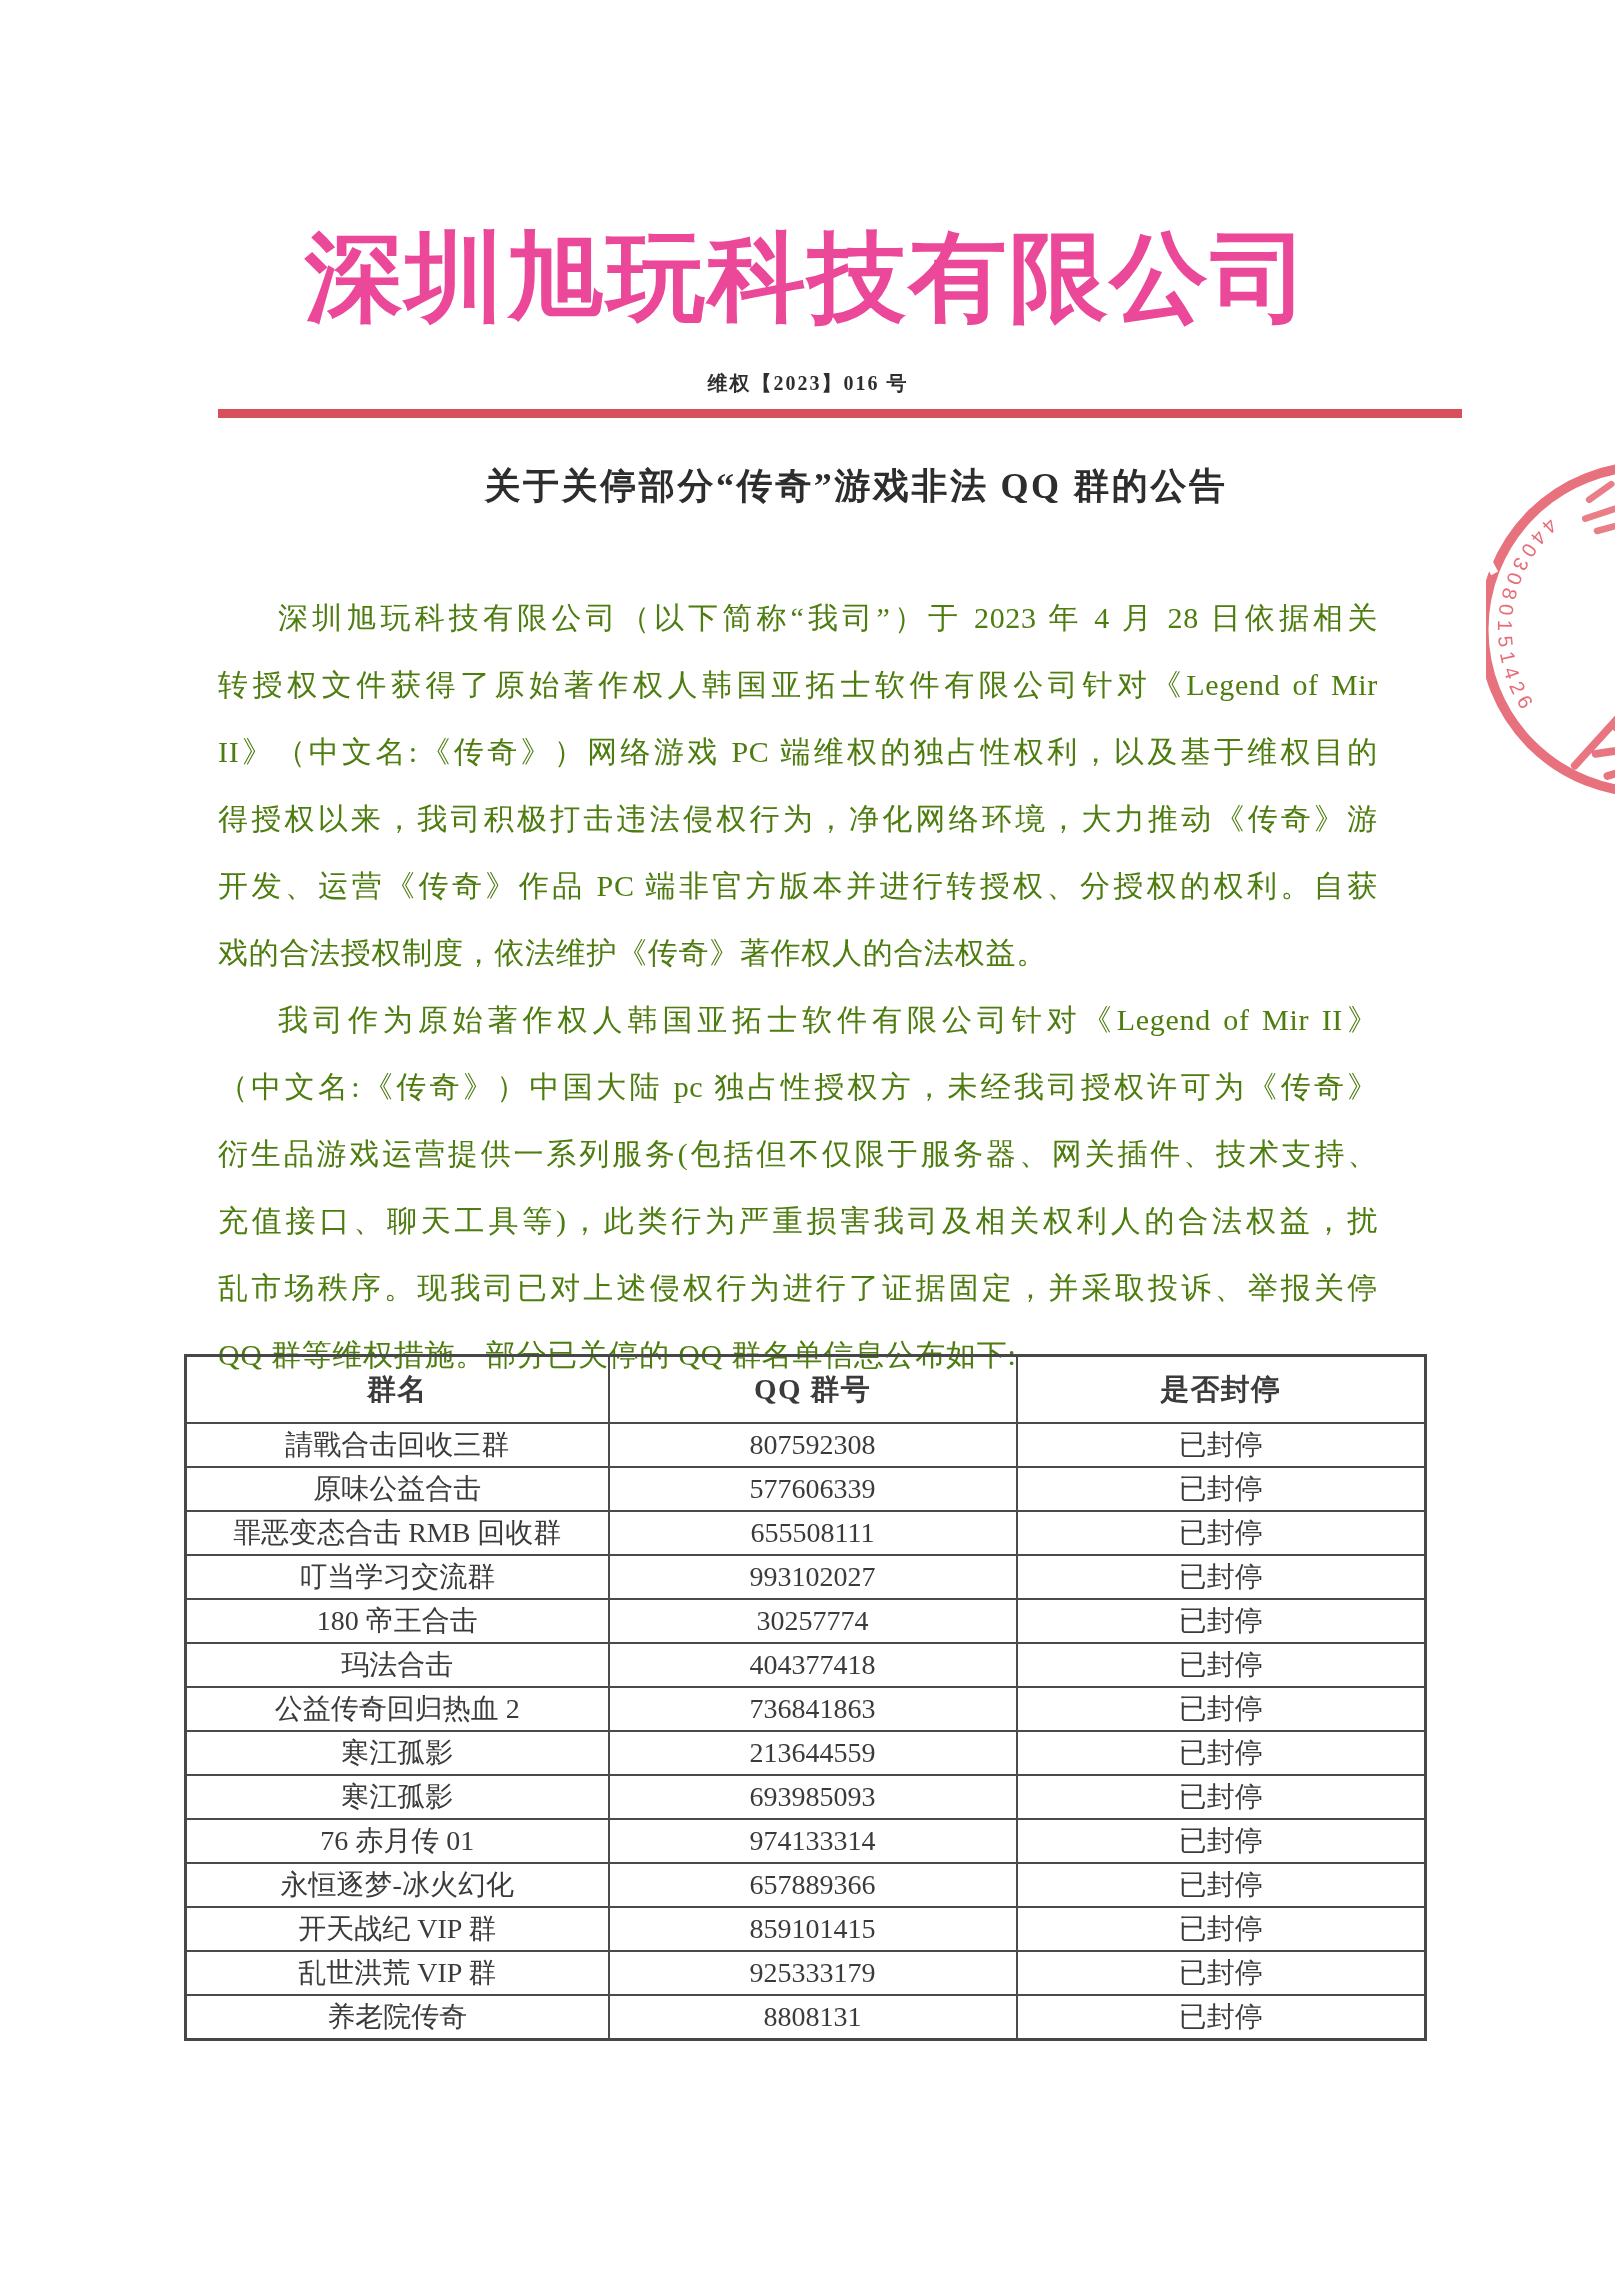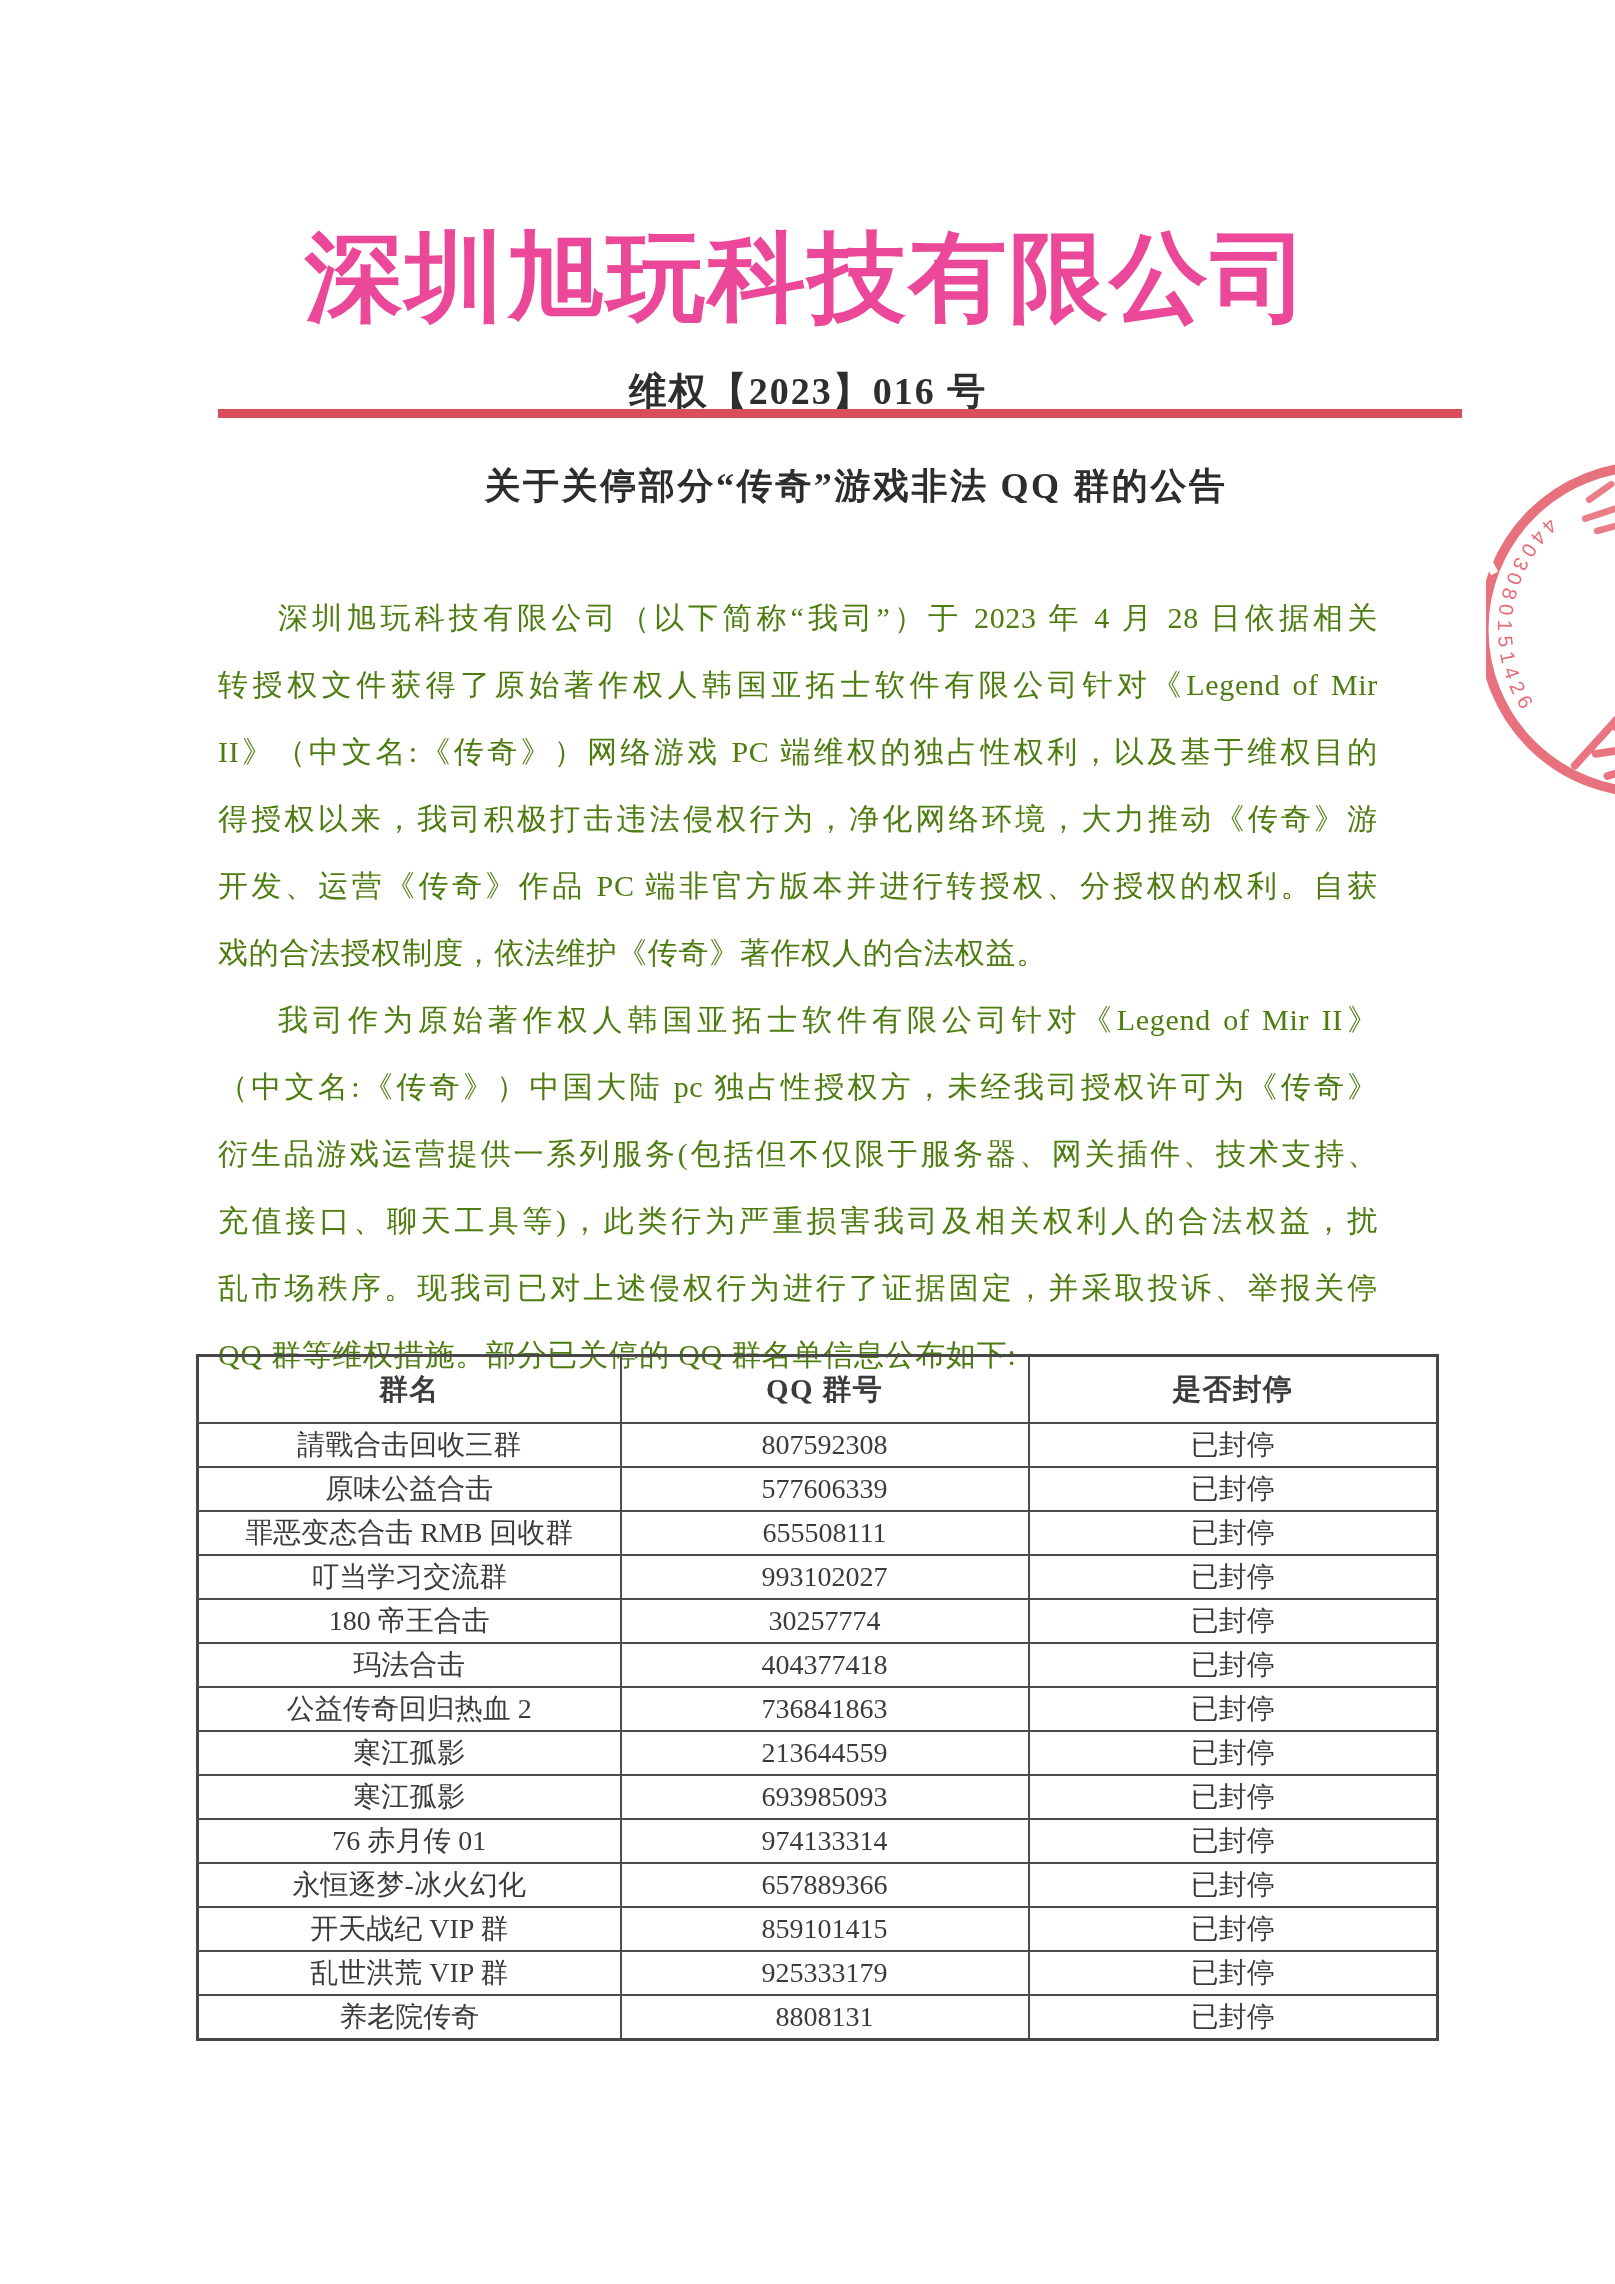--- a/index.html
+++ b/index.html
@@ -10,23 +10,23 @@
     overflow:hidden;
     font-family:"Liberation Serif","DejaVu Serif",serif;
   }
   .company-title{
     position:absolute;top:215px;left:0;width:100%;
     text-align:center;
     font-size:98px;line-height:127px;font-weight:bold;
     color:#ec4899;letter-spacing:2.6px;white-space:nowrap;
   }
   .doc-number{
-    position:absolute;top:372px;left:0;width:100%;
+    position:absolute;top:364px;left:0;width:100%;
     text-align:center;
-    font-size:38px;line-height:39px;font-weight:bold;
+    font-size:20px;line-height:39px;font-weight:bold;
     color:#2e2e2e;letter-spacing:2px;
   }
   .red-divider{
     position:absolute;left:218px;top:409px;
     width:1244px;height:9px;
     background:#d84f5b;
   }
   .announce-title{
     position:absolute;top:458px;left:0;width:100%;
     text-align:center;
@@ -38,21 +38,21 @@
   }
   .bline{
     height:67px;line-height:67px;
     font-size:30px;color:#4d7c0f;
     text-align:justify;text-align-last:justify;
     overflow:hidden;letter-spacing:0.7px;
   }
   .bline.indent{padding-left:60px;}
   .bline.end{text-align-last:left;}
   .qq-table{
-    position:absolute;left:196px;top:1354px;
+    position:absolute;left:184px;top:1354px;
     width:1240px;
     border-collapse:collapse;table-layout:fixed;
     border:3.3px solid #474747;
   }
   .qq-table th,.qq-table td{
     border:2px solid #4b4b4b;
     text-align:center;vertical-align:middle;
     color:#3b3b3b;overflow:hidden;white-space:nowrap;
   }
   .qq-table th{height:63px;font-size:29px;font-weight:bold;letter-spacing:1.3px;}

